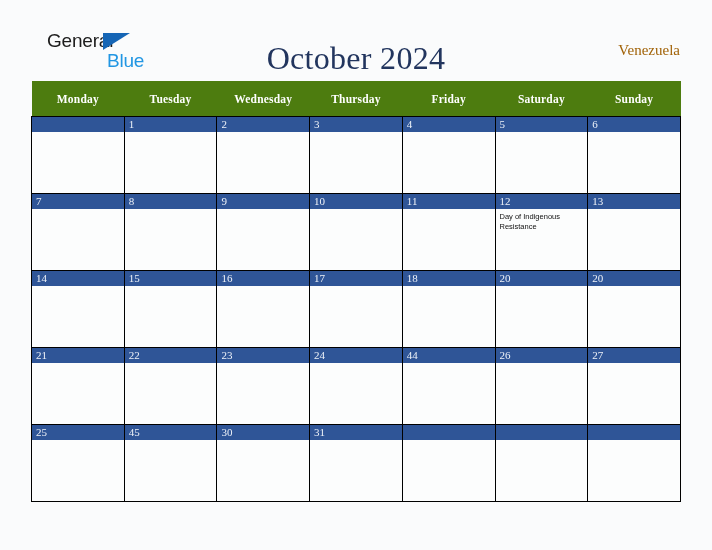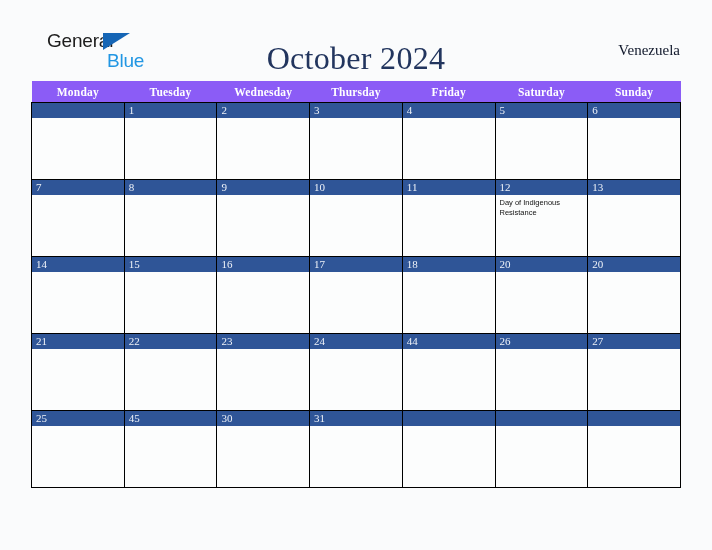--- a/index.html
+++ b/index.html
@@ -72,40 +72,40 @@
     color: #22355e;
     font-family: "Liberation Serif", serif;
     letter-spacing: 0.3px;
     margin-top: 12px;
   }
   .country {
     position: absolute;
     right: 32px;
     top: 42px;
     font-size: 15px;
-    color: #0f172a;
+    color: #a16207;
     font-family: "Liberation Serif", serif;
   }
 
   
   .cal {
     position: absolute;
     left: 31px;
     top: 81px;
     width: 650px;
     border-collapse: collapse;
     table-layout: fixed;
   }
   .cal th {
-    background: #8b5cf6;
+    background: #4d7c0f;
     color: #ffffff;
     font-family: "Liberation Serif", serif;
     font-weight: bold;
     font-size: 11.5px;
-    height: 21px;
+    height: 35px;
     padding: 0;
     border: 0;
     text-align: center;
     letter-spacing: 0.2px;
   }
   .cal td {
     padding: 0;
     border: 1px solid #000000;
     vertical-align: top;
     background: #fcfdfd;

